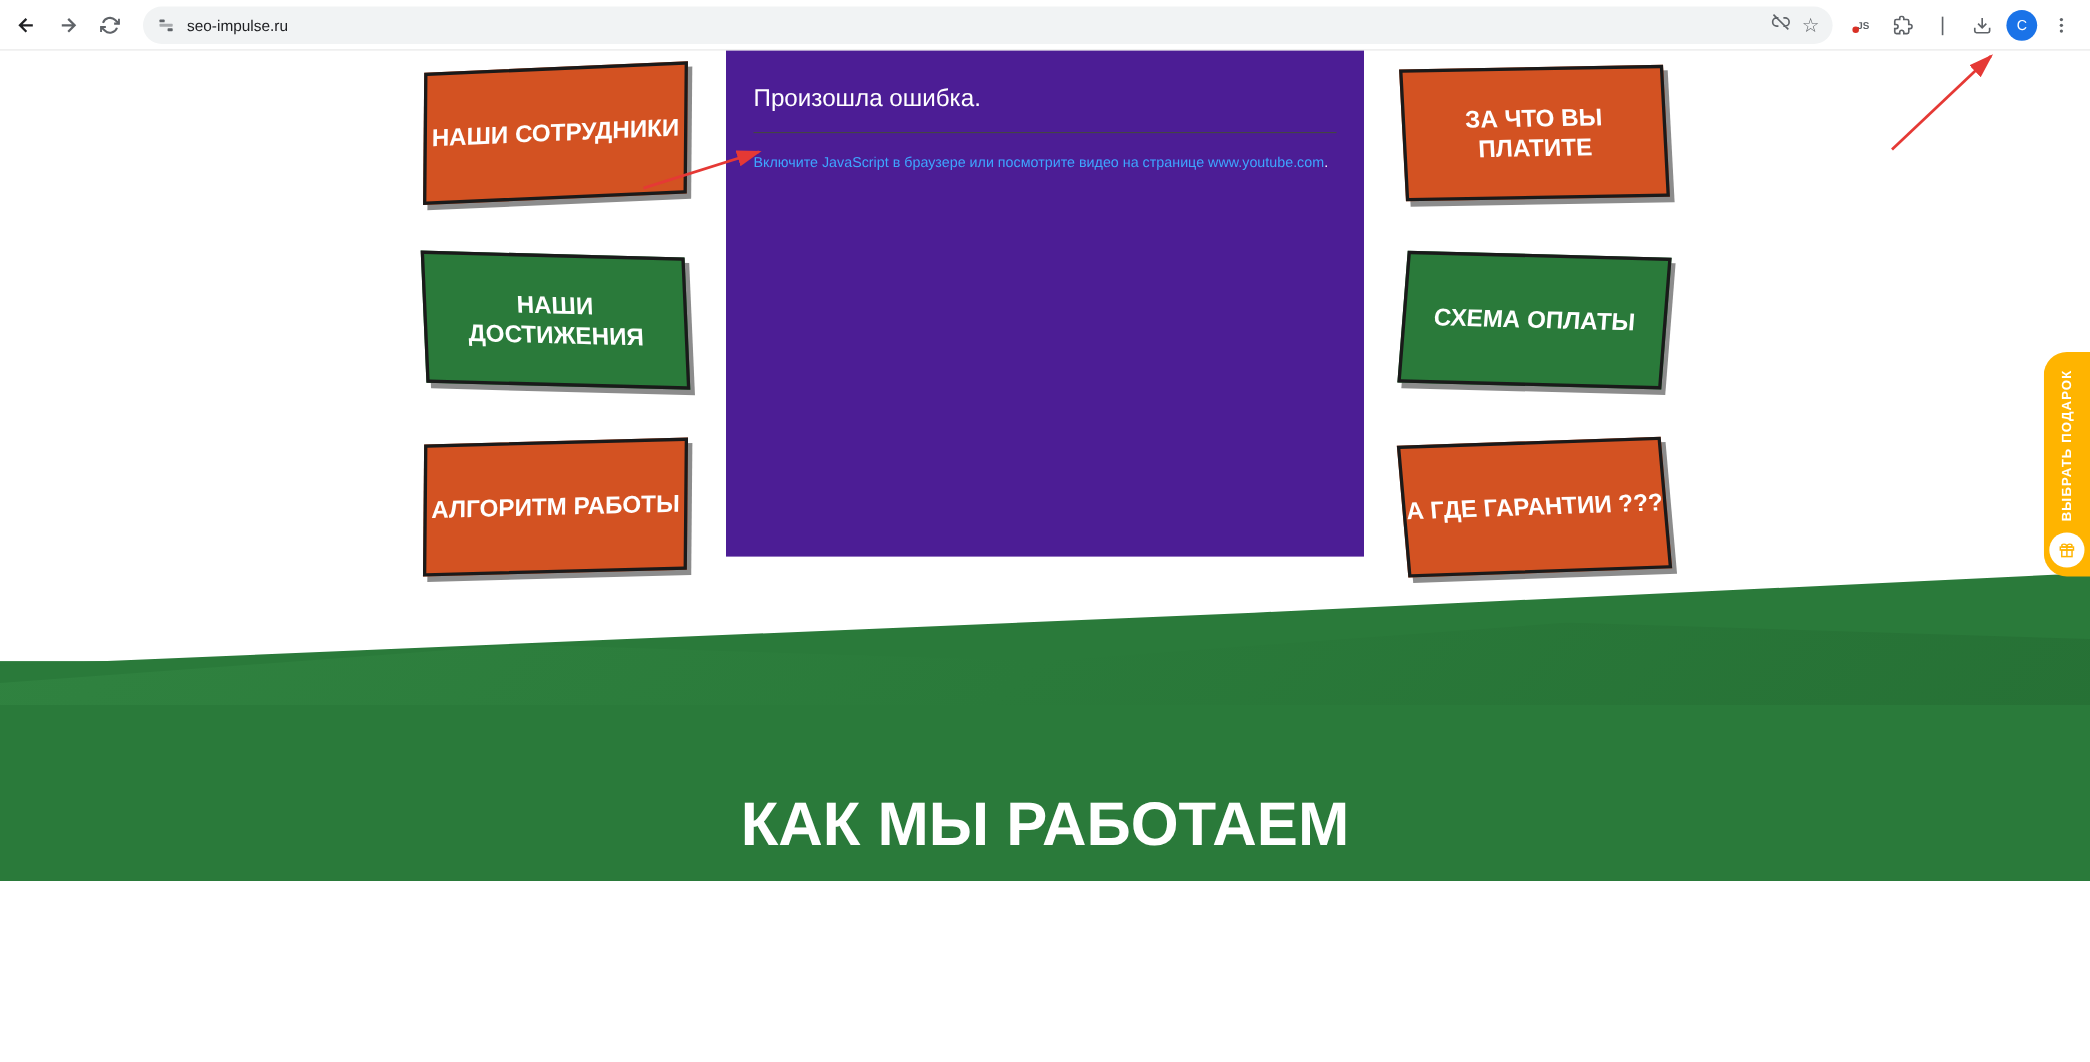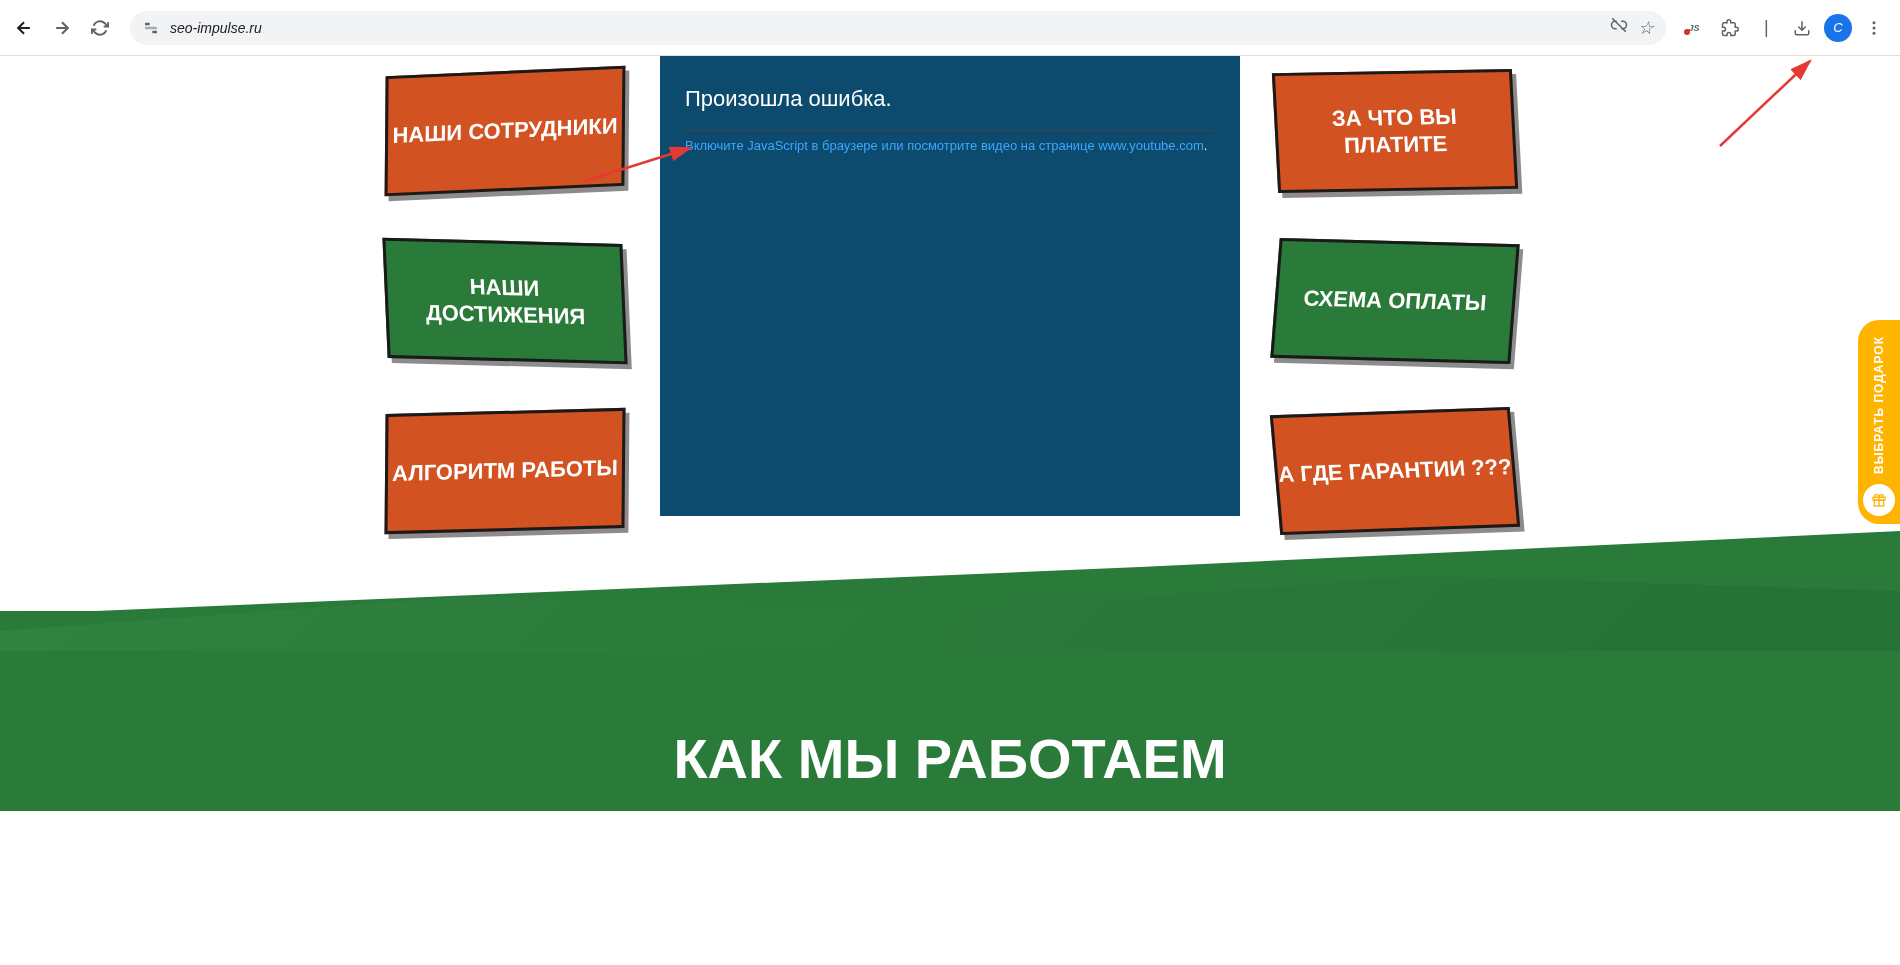--- a/index.html
+++ b/index.html
@@ -5,28 +5,27 @@
     * { margin: 0; padding: 0; box-sizing: border-box; }
     body {
       font-family: Arial, sans-serif;
       background: white;
       width: 1900px;
       overflow-x: hidden;
     }
     
     
     .browser-chrome {
-      height: 56px;
+      height: 46px;
       background: #fff;
       display: flex;
       align-items: center;
       padding: 0 8px;
       border-bottom: 1px solid #e0e0e0;
       gap: 6px;
-      font-style: italic;
     }
     .nav-btn {
       width: 32px;
       height: 32px;
       display: flex;
       align-items: center;
       justify-content: center;
       border: none;
       background: transparent;
       border-radius: 50%;
@@ -163,35 +162,35 @@
     .tilt-1 { transform: rotate(-2.5deg) skewX(-3deg); }
     .tilt-2 { transform: rotate(1.5deg) skewX(4deg); }
     .tilt-3 { transform: rotate(-1.5deg) skewX(-2deg); }
     .tilt-4 { transform: rotate(-1deg) skewX(2deg); }
     .tilt-5 { transform: rotate(1.5deg) skewX(-3deg); }
     .tilt-6 { transform: rotate(-2deg) skewX(3deg); }
     
     .video-box {
       width: 580px;
       height: 460px;
-      background: #0c4a6e;
+      background: #4c1d95;
       position: relative;
       padding: 30px 25px;
     }
     .video-error-title {
       color: #fff;
       font-size: 22px;
       font-weight: 400;
       padding-bottom: 18px;
       border-bottom: 1px solid #444;
     }
     .video-error-msg {
       color: #3ea6ff;
       font-size: 13px;
-      margin-top: 6px;
+      margin-top: 18px;
       line-height: 1.4;
     }
     .video-error-msg .yt-link { color: #3ea6ff; text-decoration: none; }
     .video-error-msg .dot { color: #fff; }
     
     
     .green-section {
       position: relative;
       background: #2a7a3a;
       min-height: 200px;

